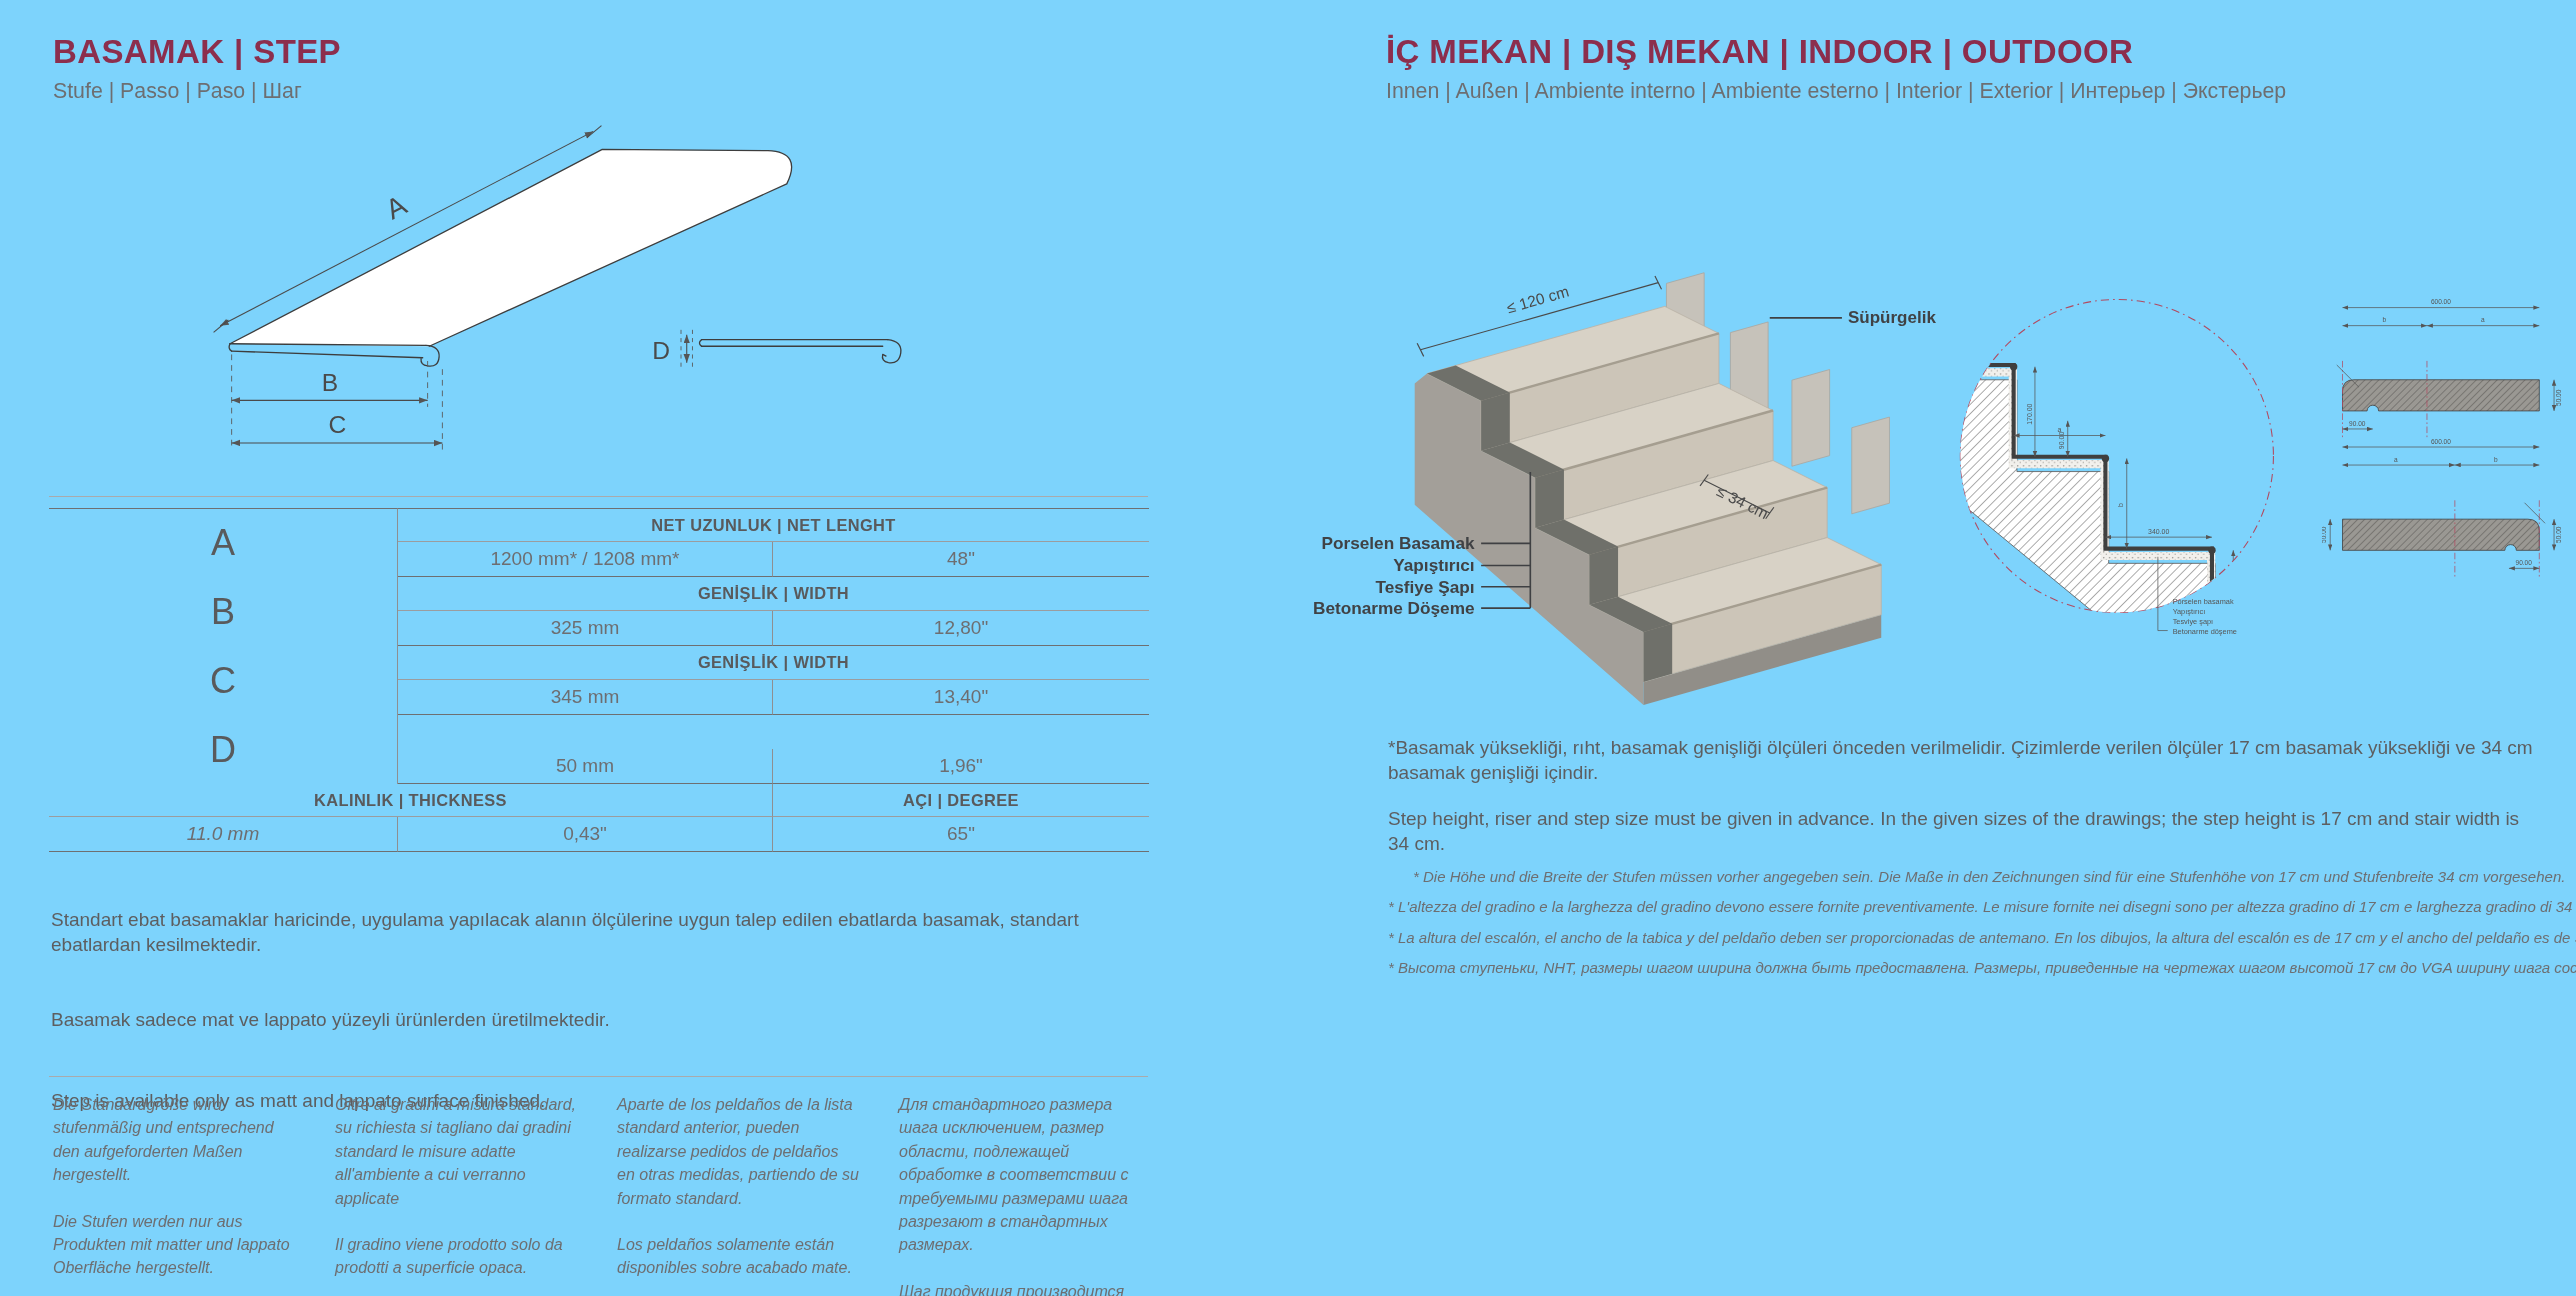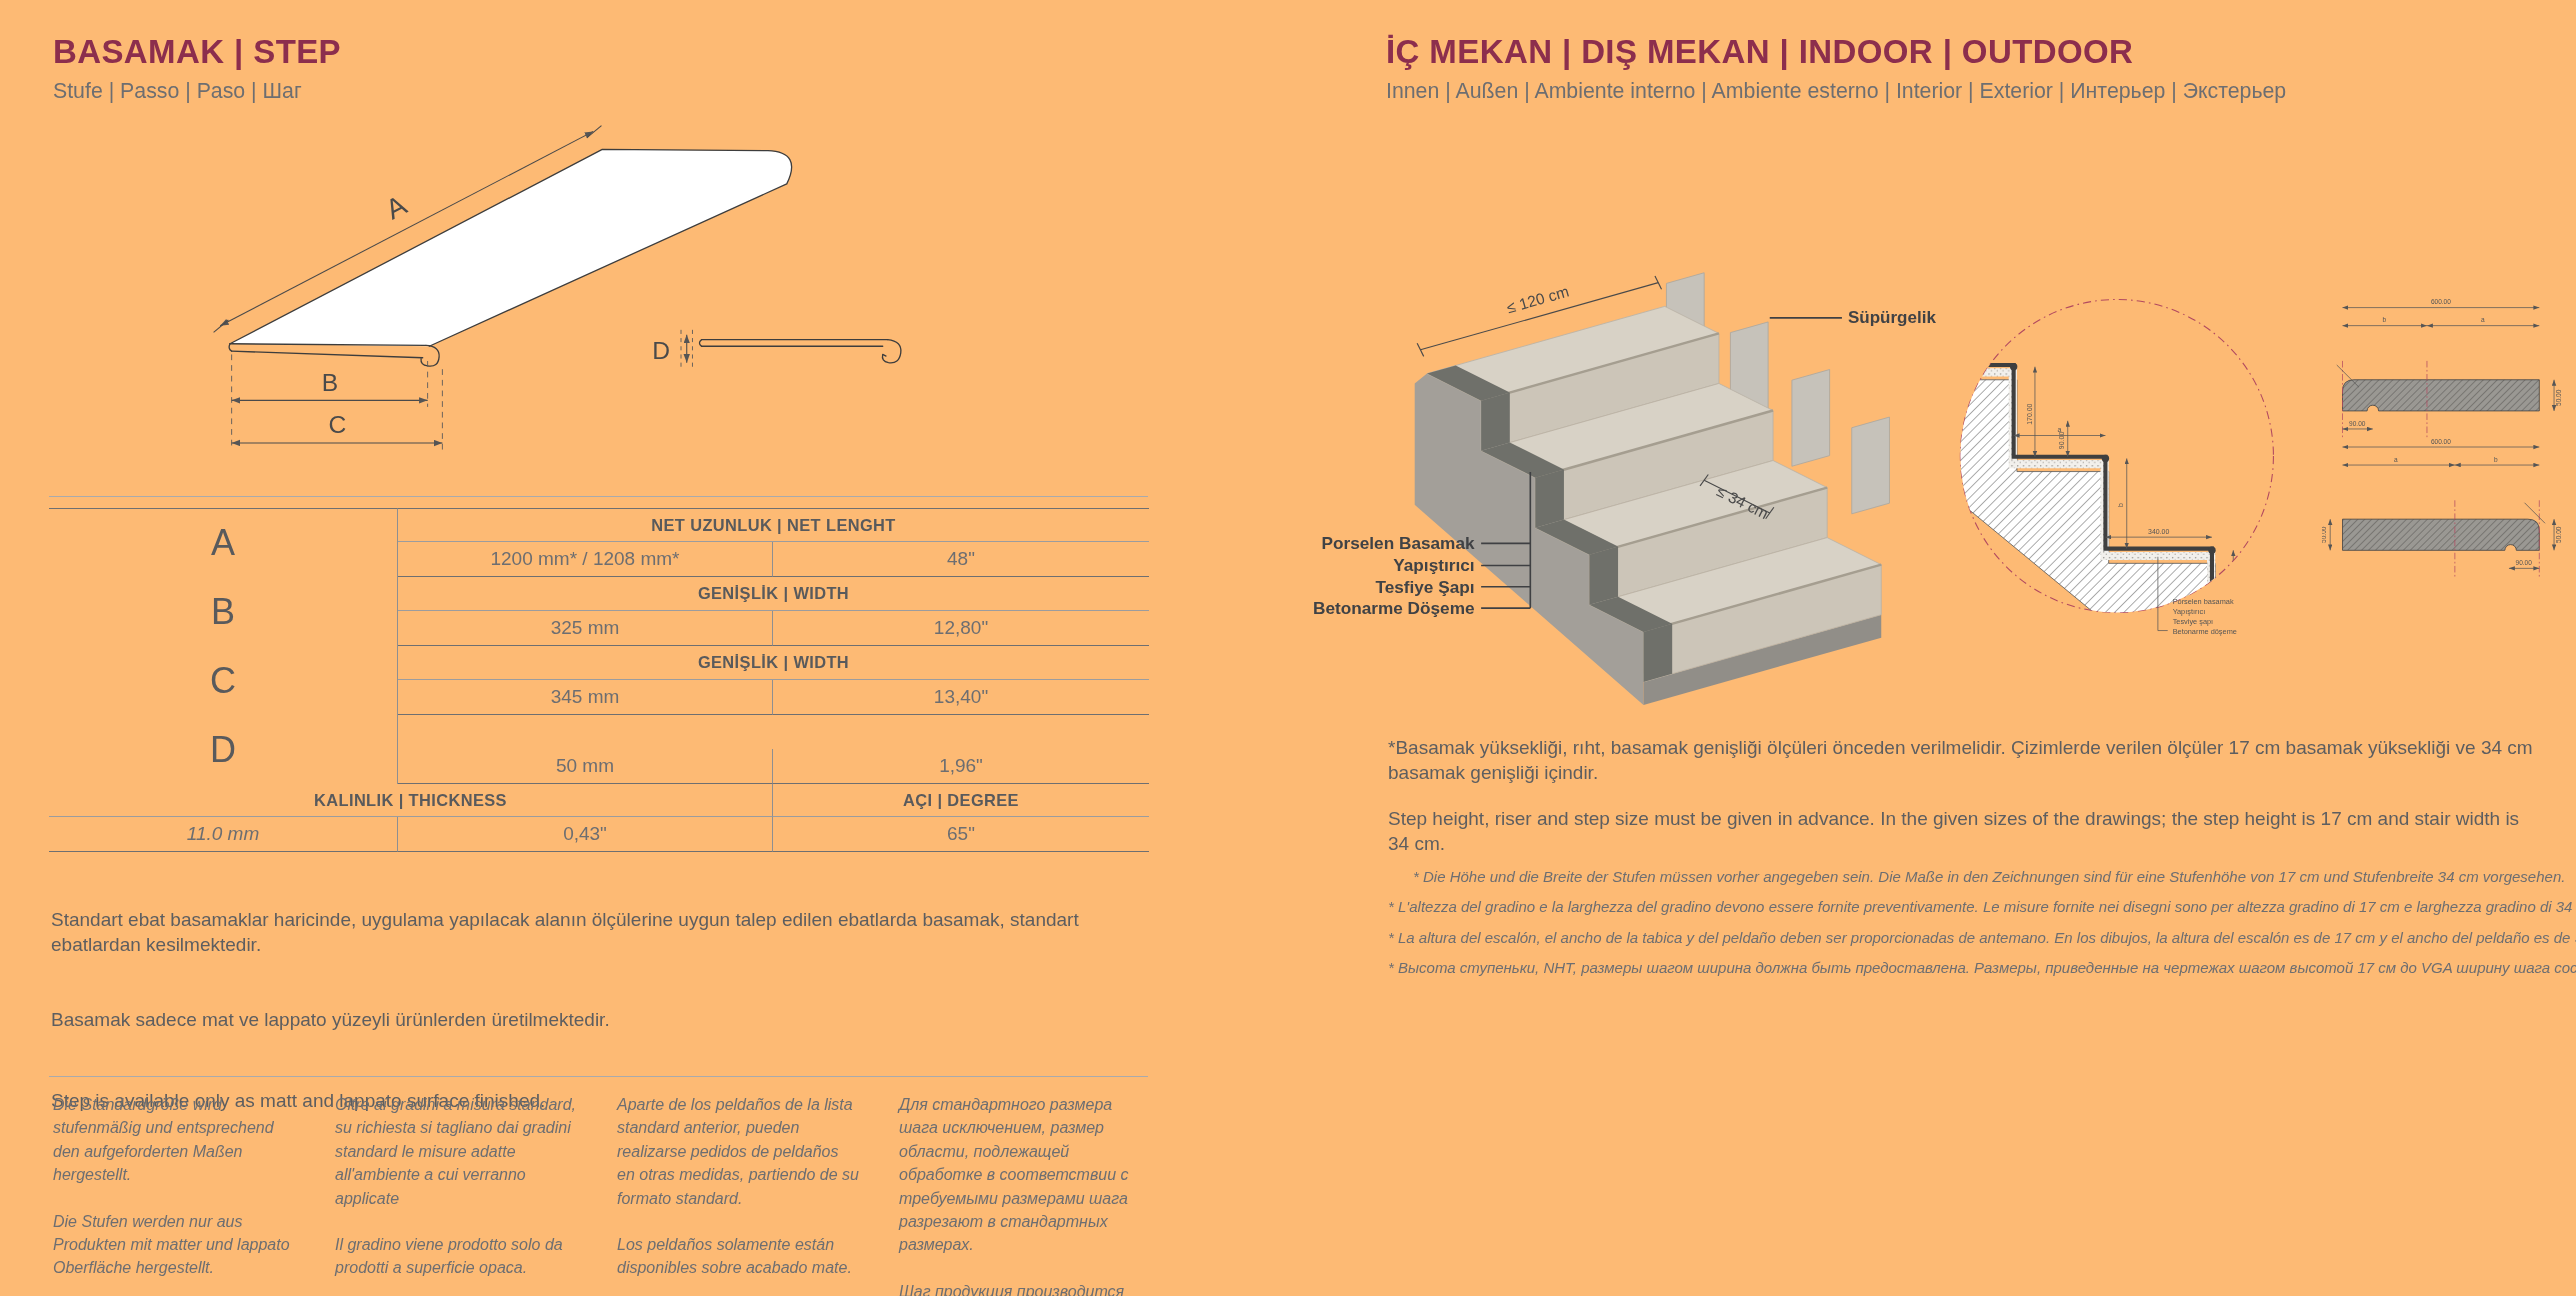--- a/index.html
+++ b/index.html
@@ -1,16 +1,16 @@
 <!DOCTYPE html>
 <html style="font-size:13px"><head>
 <meta charset="utf-8">
 <style>
   html,body{margin:0;padding:0;background:#ffffff;}
-  #root{position:relative;width:2576px;height:1296px;background:#fdba74;overflow:hidden;
+  #root{position:relative;width:2576px;height:1296px;background:#7dd3fc;overflow:hidden;
         font-family:"Liberation Sans",sans-serif;color:#5d5e60;}
   .abs{position:absolute;}
   p{margin:0;}
   .title{font-size:33px;font-weight:bold;letter-spacing:0.4px;color:#8c2e4d;white-space:nowrap;}
   .subtitle{font-size:21.3px;color:#6d6e71;white-space:nowrap;}
   
   .tbl-topline{left:49px;top:496px;width:1099px;height:0;border-top:0.8px solid #a9aaac;}
   .tbl{left:49px;top:508px;width:1099px;display:grid;
        grid-template-columns:349px 375px 376px;
        grid-template-rows:34px 35px 34px 35px 34px 35px 34px 35px 33px 35px;}

